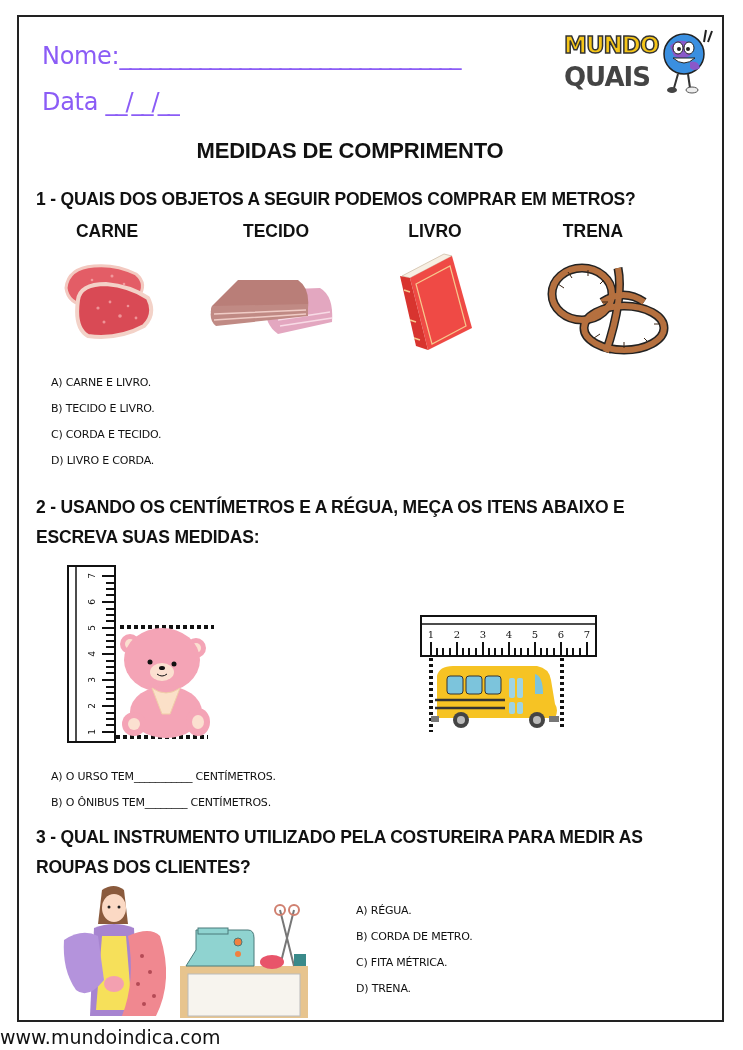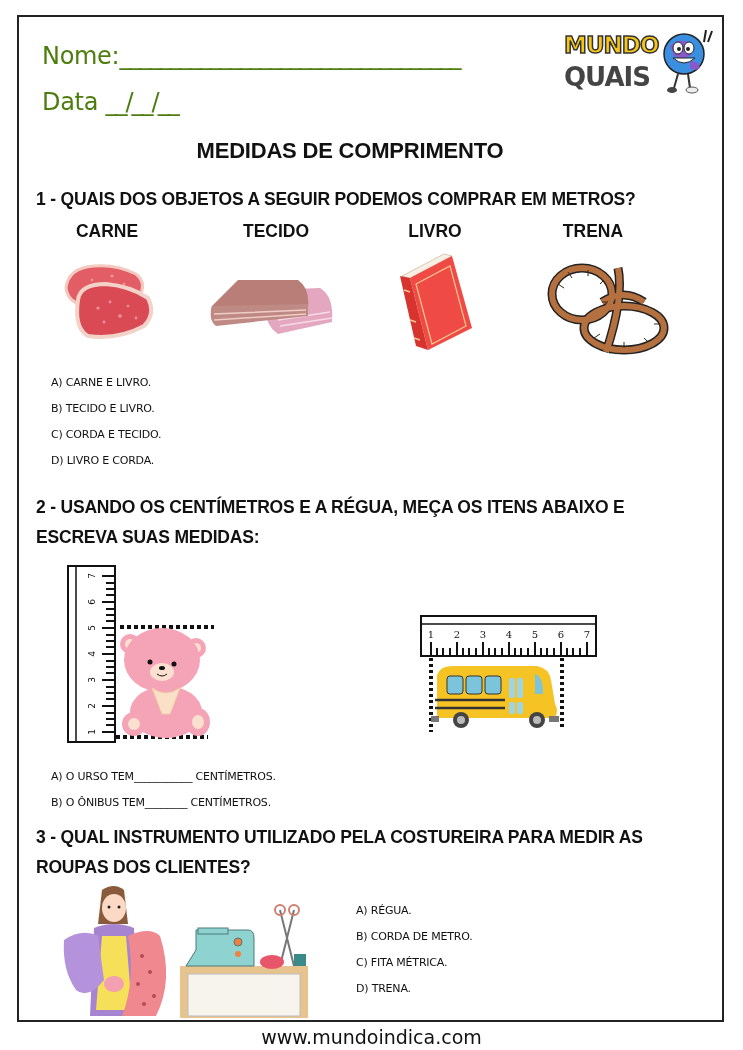--- a/index.html
+++ b/index.html
@@ -1,36 +1,36 @@
 <!DOCTYPE html>
 <html><head>
 <meta charset="utf-8">
 <style>
   html, body { margin: 0; padding: 0; background: #ffffff; }
   body { width: 743px; height: 1050px; position: relative; overflow: hidden;
          font-family: "DejaVu Sans", "Liberation Sans", sans-serif; color: #111; }
   .abs { position: absolute; }
   .frame { left: 17px; top: 15px; width: 707px; height: 1007px; border: 2px solid #222; box-sizing: border-box; }
 
-  .field { font-size: 24px; color: #4d7c0f; letter-spacing: -0.3px; white-space: nowrap; }
+  .field { font-size: 24px; color: #8b5cf6; letter-spacing: -0.3px; white-space: nowrap; }
   .field .blank { letter-spacing: -2px; }
 
   .title { font-family: "Liberation Sans", sans-serif; font-weight: bold; font-size: 22px; left: 0; width: 700px; text-align: center; letter-spacing: -0.2px; }
   .q { font-family: "Liberation Sans", sans-serif; font-weight: bold; font-size: 17.5px; left: 36px; width: 660px; line-height: 30px; letter-spacing: -0.2px; }
   .item-label { font-family: "Liberation Sans", sans-serif; font-weight: bold; font-size: 17.5px; text-align: center; width: 120px; }
   .opt { font-size: 11px; line-height: 26.5px; letter-spacing: -0.2px; white-space: nowrap; }
 
   
   .logo { left: 560px; top: 28px; width: 160px; height: 72px; }
   .logo .mundo { position: absolute; left: 4px; top: 4px; font-family: "DejaVu Sans", sans-serif; font-weight: bold;
                  font-size: 23px; color: #f5c518; -webkit-text-stroke: 1.5px #333; letter-spacing: -1px; }
   .logo .indica { position: absolute; left: 4px; top: 34px; font-family: "DejaVu Sans", sans-serif; font-weight: bold;
                   font-size: 26px; color: #444; letter-spacing: -1px; }
 
-  .footer { left: 0; width: 743px; top: 1026px; text-align: center; font-size: 19px; color: #111; }
+  .footer { left: 0; width: 743px; top: 1026px; text-align: left; font-size: 19px; color: #111; }
 </style>
 </head>
 <body>
 
 <div class="abs frame"></div>
 
 <div class="abs field" style="left:42px; top:42px;">
   <span>Nome:</span><span class="blank">__________________________________</span>
 </div>
 <div class="abs field" style="left:42px; top:88px;">

